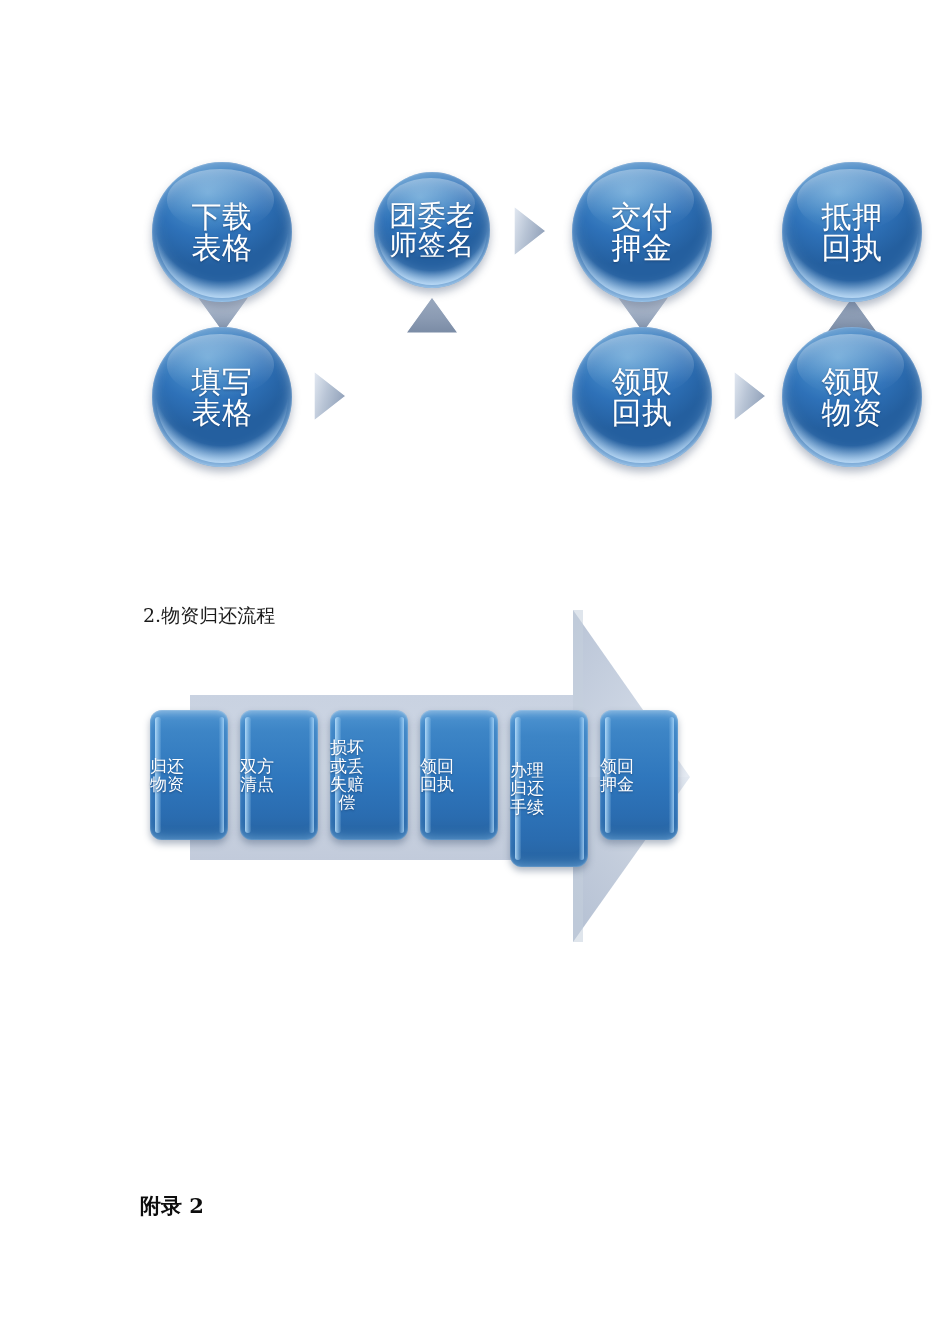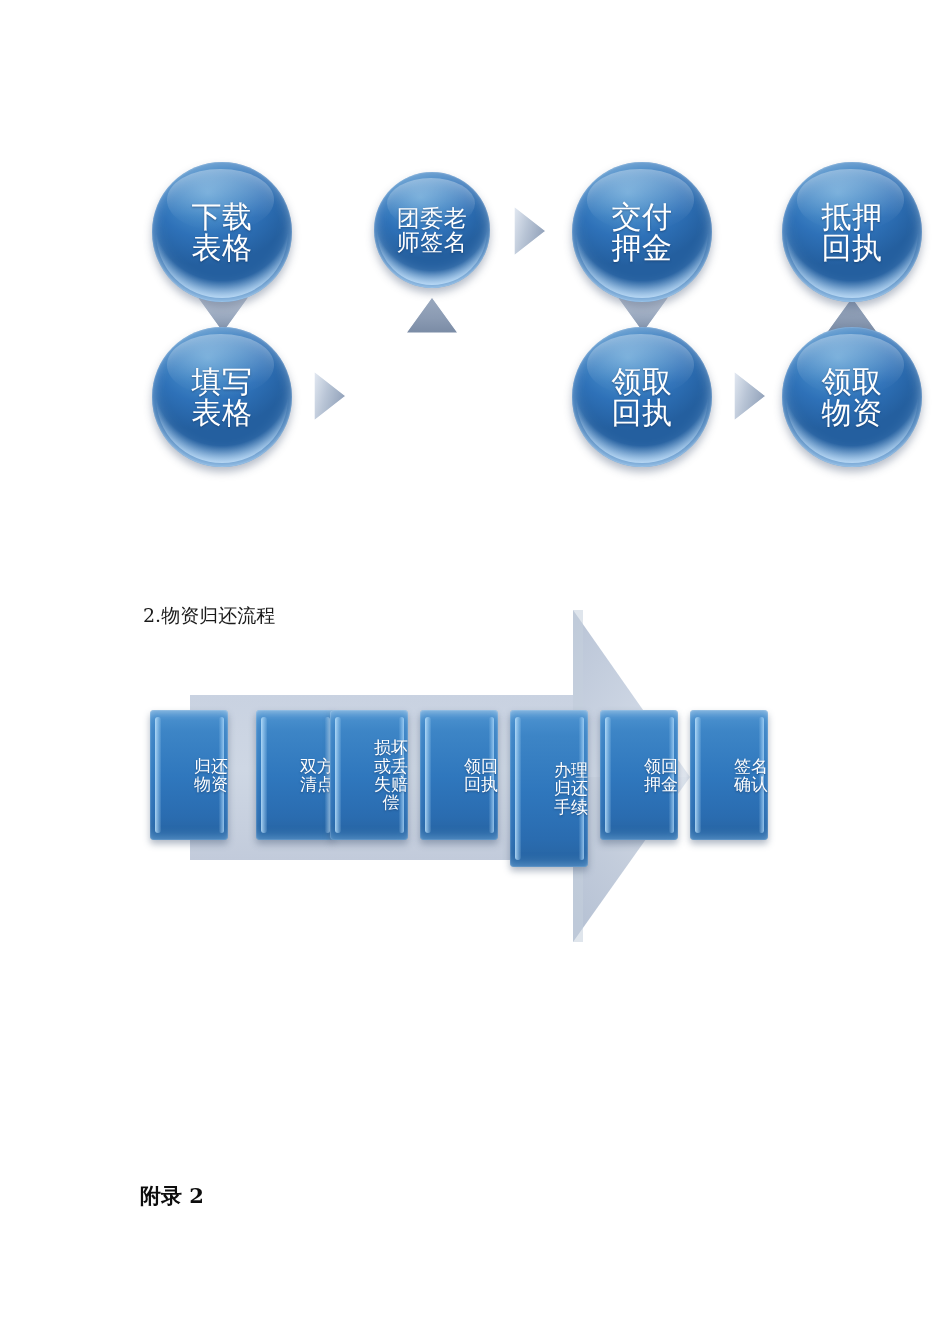--- a/index.html
+++ b/index.html
@@ -79,21 +79,21 @@
     top: 3%;
     width: 94%;
     height: 94%;
     border-radius: 50%;
     background: radial-gradient(ellipse 78% 74% at 50% 38%, rgba(255,255,255,0) 66%, rgba(205,232,255,0.80) 86%, rgba(150,200,245,0.25) 96%, rgba(255,255,255,0) 100%);
     pointer-events: none;
     z-index: 1;
   }
 
   .circle-lg { width: 140px; height: 140px; font-size: 30px; }
-  .circle-md { width: 116px; height: 116px; font-size: 23px; }
+  .circle-md { width: 116px; height: 116px; font-size: 28px; }
   .tri-svg { position: absolute; }
 
   
   .section-heading {
     position: absolute;
     font-family: "DejaVu Serif", "Liberation Serif", serif;
     font-size: 19px;
     color: #1a1a1a;
     white-space: nowrap;
   }
@@ -107,24 +107,24 @@
     height: 400px;
   }
   #banner-arrow {
     position: absolute;
     left: 0;
     top: 0;
   }
 
   .proc-box {
     position: absolute;
-    border-radius: 4px;
+    border-radius: 12px;
     display: flex;
     align-items: center;
-    justify-content: flex-end;
+    justify-content: flex-start;
     text-align: center;
     color: #ffffff;
     line-height: 1.08;
     font-size: 17px;
     font-family: "DejaVu Serif", "Liberation Serif", serif;
     background: linear-gradient(to bottom, #4f95d2 0%, #3d85c6 16%, #2f77bd 52%, #2a6cb0 82%, #27639f 100%);
     box-shadow:
       0 4px 7px rgba(60,80,110,0.40),
       inset 0 -7px 11px -5px rgba(150,205,250,0.55),
       inset 0 7px 9px -5px rgba(255,255,255,0.45),
@@ -306,21 +306,21 @@
       <polygon points="573,187 690,187 573,352" fill="url(#bannerHeadBot)"></polygon>
 
       <polygon points="573,20 583,20 583,352 573,352" fill="#c5cfdd" opacity="0.55"></polygon>
     </svg>
 
     <div class="proc-box" style="left:150px; top:120px; width:78px; height:130px;">
       <span class="btext">归还
 物资</span>
     </div>
 
-    <div class="proc-box" style="left:240px; top:120px; width:78px; height:130px;margin-left:16px;">
+    <div class="proc-box" style="left:240px; top:120px; width:78px; height:130px;">
       <span class="btext">双方
 清点</span>
     </div>
 
     <div class="proc-box" style="left:330px; top:120px; width:78px; height:130px;">
       <span class="btext">损坏
 或丢
 失赔
 偿</span>
     </div>
@@ -334,24 +334,20 @@
       <span class="btext">办理
 归还
 手续</span>
     </div>
 
     <div class="proc-box" style="left:600px; top:120px; width:78px; height:130px;">
       <span class="btext">领回
 押金</span>
     </div>
 
-    <div class="proc-box" style="left:690px; top:120px; width:78px; height:130px;">
-      <span class="btext">签名
-确认</span>
-    </div>
 
   </div>
 
   <div id="footer-line">
-    <div class="footer-text" style="left:140px; top:12px;">附录 2</div>
+    <div class="footer-text" style="left:140px; top:22px;">附录 2</div>
   </div>
 
 </div>
 
 </body></html>

